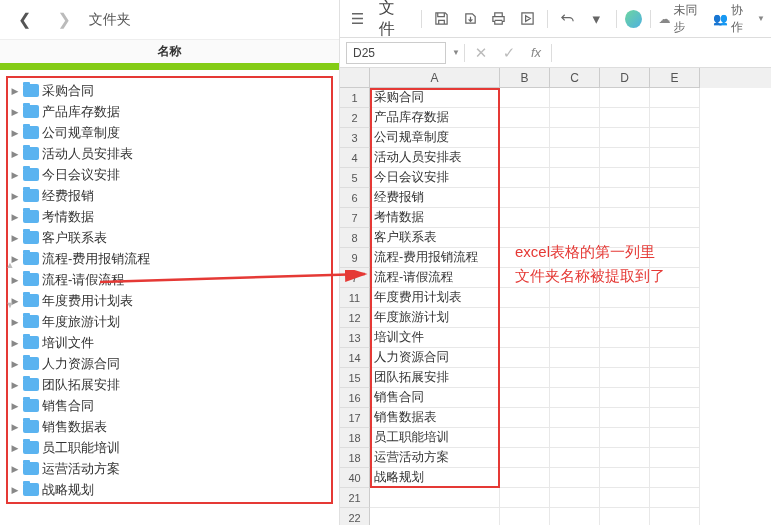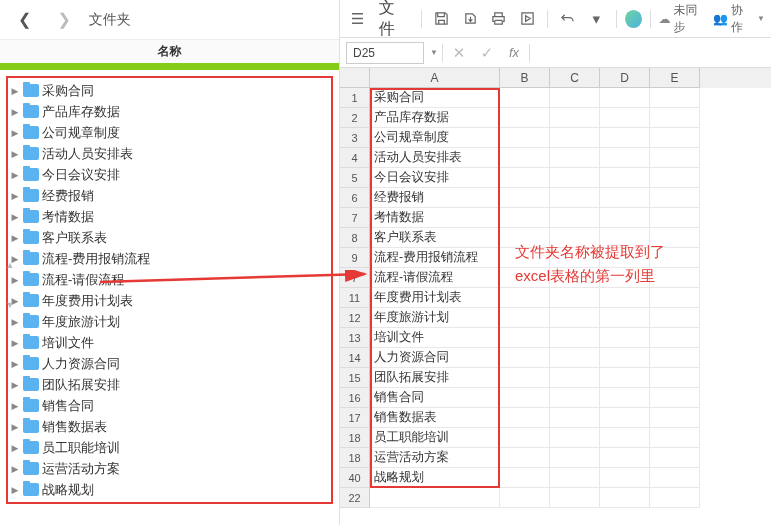--- a/index.html
+++ b/index.html
@@ -117,21 +117,21 @@
 
     .formula-bar {
       height: 30px;
       border-bottom: 1px solid #ddd;
       display: flex;
       align-items: center;
       padding: 0 6px;
       gap: 4px;
     }
     .cell-ref {
-      width: 78px;
+      width: 100px;
       height: 22px;
       border: 1px solid #ccc;
       padding: 0 6px;
       display: flex;
       align-items: center;
       font-size: 12px;
       color: #444;
     }
     .fx-label { font-style: italic; color: #888; font-size: 13px; padding: 0 6px; text-align: center; }
     .fb-divider { width: 1px; height: 18px; background: #ddd; }
@@ -566,35 +566,43 @@
         </div>
         <div class="row">
           <div class="row-h">40</div>
           <div class="cell col-a">战略规划</div>
           <div class="cell col-b"></div>
           <div class="cell col-c"></div>
           <div class="cell col-d"></div>
           <div class="cell col-e"></div>
         </div>
         <div class="row">
+          <div class="row-h">21</div>
+          <div class="cell col-a"></div>
+          <div class="cell col-b"></div>
+          <div class="cell col-c"></div>
+          <div class="cell col-d"></div>
+          <div class="cell col-e"></div>
+        </div>
+        <div class="row">
           <div class="row-h">22</div>
           <div class="cell col-a"></div>
           <div class="cell col-b"></div>
           <div class="cell col-c"></div>
           <div class="cell col-d"></div>
           <div class="cell col-e"></div>
         </div>
       </div>
     <div class="red-box-sheet"></div>
   </div>
 </div>
 
 <div class="annotation">
+  <div>excel表格的第一列里</div>
   <div>文件夹名称被提取到了</div>
-  <div>excel表格的第一列里</div>
 </div>
 
 <svg class="arrow-svg" width="280" height="40">
   <defs>
     <marker id="ah" markerWidth="10" markerHeight="10" refX="8" refY="3" orient="auto">
       <path d="M0,0 L9,3 L0,6 z" fill="#e53935"></path>
     </marker>
   </defs>
   <line x1="0" y1="12" x2="265" y2="4" stroke="#e53935" stroke-width="2.5" marker-end="url(#ah)"></line>
 </svg>

